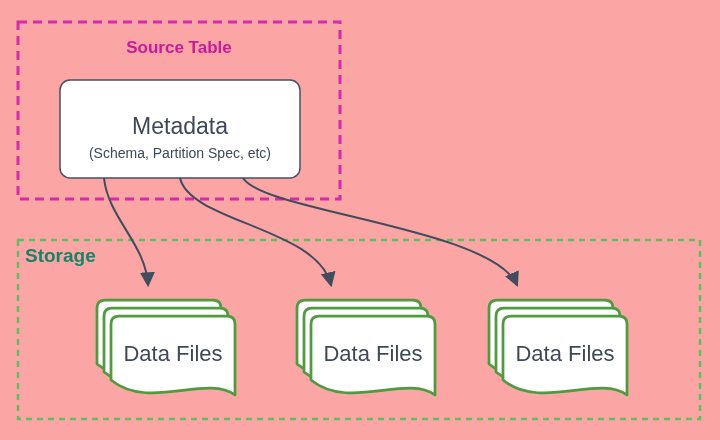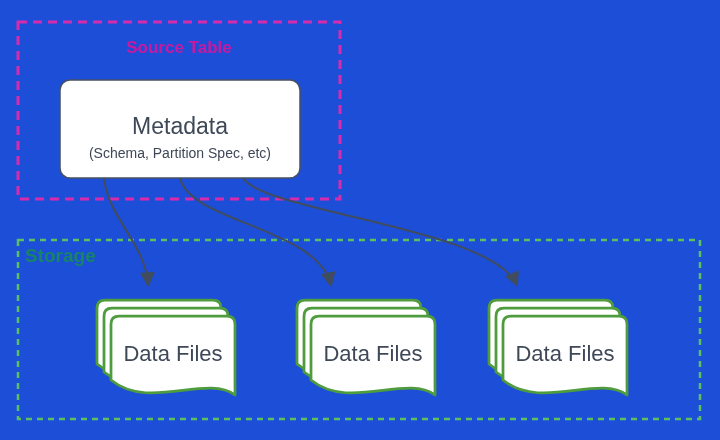--- a/index.html
+++ b/index.html
@@ -8,21 +8,21 @@
     background: #000000;
     width: 720px;
     height: 440px;
     overflow: hidden;
     font-family: "Liberation Sans", sans-serif;
   }
   .stage {
     position: relative;
     width: 720px;
     height: 440px;
-    background: #1d4ed8;
+    background: #fca5a5;
   }
   svg text {
     font-family: "Liberation Sans", sans-serif;
   }
   .src-rect {
     fill: none;
     stroke: #D62BAC;
     stroke-width: 3;
     stroke-dasharray: 9 6;
   }

